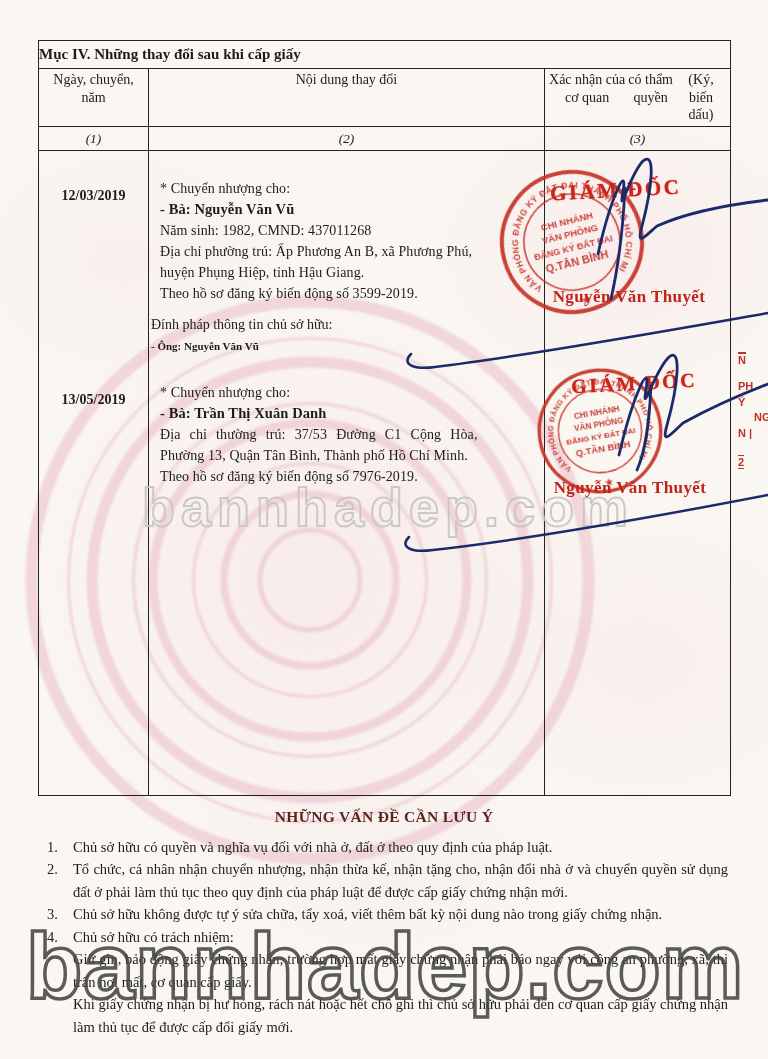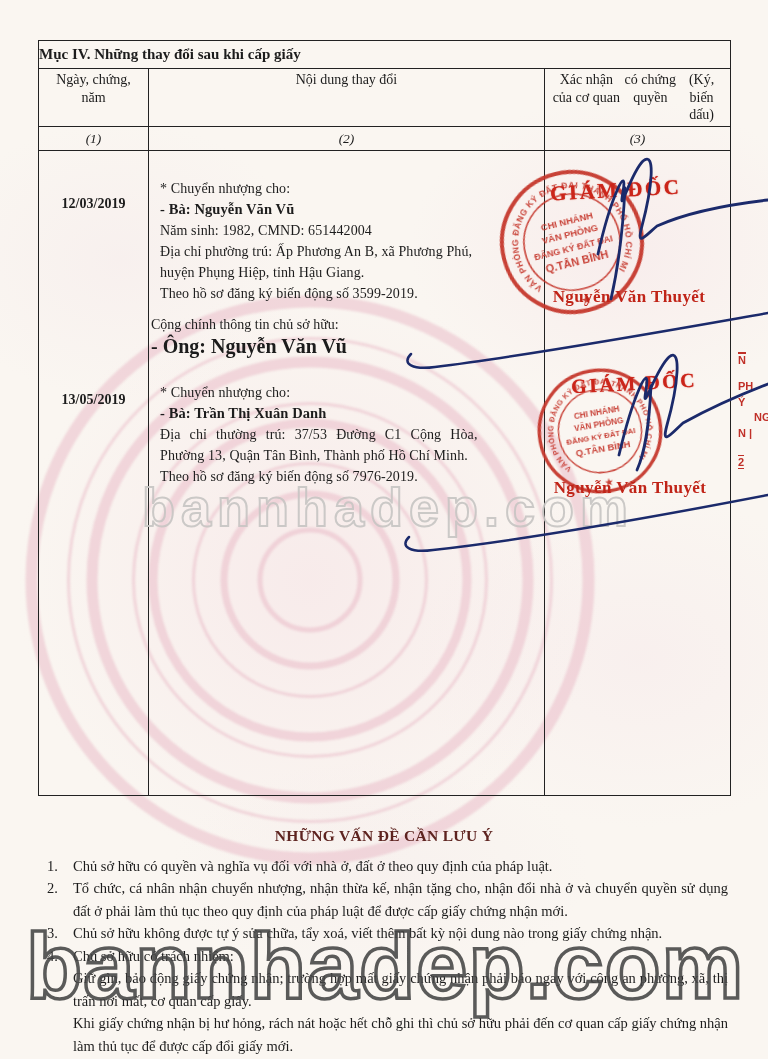--- a/index.html
+++ b/index.html
@@ -39,27 +39,27 @@
   .row-head .cell:last-child{border-right:none;}
   .row-idx{border-bottom:1.7px solid #222;height:23px;}
   .row-idx .cell{border-right:1.7px solid #222;text-align:center;
      font-style:italic;font-size:13.5px;line-height:23px;}
   .row-idx .cell:last-child{border-right:none;}
   .row-body{flex:1;}
   .row-body .bcell{border-right:1.7px solid #222;position:relative;}
   .row-body .bcell:last-child{border-right:none;}
 
   .date{position:absolute;width:100%;text-align:center;font-weight:bold;font-size:14px;}
-  .d1{top:37px;margin-top:8px;} .d2{top:241px;}
+  .d1{top:37px;} .d2{top:241px;}
 
   .entry{position:absolute;left:11px;right:14px;font-size:14px;line-height:21px;letter-spacing:.1px;}
   .e1{top:27px;} .e2{top:231px;}
   .entry .b{font-weight:bold;font-size:14.5px;}
   .correction{position:absolute;left:2px;right:6px;top:163px;font-size:14px;line-height:21.5px;}
-  .correction .b{font-weight:bold;font-size:20px;}
+  .correction .b{font-weight:bold;font-size:11px;}
   .ws{word-spacing:5.5px;}
 
   
   .stamp{position:absolute;z-index:4;filter:blur(.35px);opacity:.93;}
   .sc{fill:none;stroke:#c5352a;stroke-width:4;}
   .thin{stroke-width:1.6;}
   .rim{fill:#c5352a;font-size:8.6px;font-weight:bold;letter-spacing:.5px;
        font-family:"Liberation Sans",sans-serif;}
   .st{fill:#c5352a;text-anchor:middle;font-weight:bold;font-family:"Liberation Sans",sans-serif;}
   .s10{font-size:9.5px;} .s9{font-size:9px;} .s11{font-size:10.5px;} .s12{font-size:11px;}
@@ -82,21 +82,21 @@
 
   
   .wm{position:absolute;font-family:"Liberation Sans","DejaVu Sans",sans-serif;
       font-weight:bold;color:rgba(255,255,255,.03);white-space:nowrap;}
   .wm-mid{left:142px;top:476px;z-index:3;font-size:54px;letter-spacing:6px;
       -webkit-text-stroke:2px #c7c5c3;opacity:.9;}
   .wm-bottom{left:26px;top:914px;z-index:7;font-size:92px;letter-spacing:1px;
       -webkit-text-stroke:3.5px #454545;opacity:.88;}
 
   
-  .notes{position:absolute;left:38px;top:806px;width:692px;z-index:2;font-size:14.5px;line-height:22.5px;margin-top:19px;}
+  .notes{position:absolute;left:38px;top:806px;width:692px;z-index:2;font-size:14.5px;line-height:22.5px;}
   .notes-title{text-align:center;font-weight:bold;font-size:15.5px;color:#5e2420;
       letter-spacing:.3px;margin-bottom:7px;}
   .note-item{display:flex;}
   .note-num{width:26px;padding-left:9px;flex:none;}
   .note-text{flex:1;text-align:justify;padding-right:2px;}
   .note-sub{margin-left:35px;text-align:justify;padding-right:2px;}
 </style>
 </head>
 <body>
 
@@ -110,52 +110,52 @@
   <div class="ring" style="width:305px;height:305px;border-width:9px;"></div>
   <div class="ring" style="width:230px;height:230px;"></div>
   <div class="ring" style="width:165px;height:165px;border-width:7px;"></div>
   <div class="ring" style="width:95px;height:95px;border-width:5px;"></div>
 </div>
 
 <div class="doc-table">
   <div class="row-title">Mục IV. Những thay đổi sau khi cấp giấy</div>
 
   <div class="row-head grid3">
-    <div class="cell">Ngày, chứng, năm</div>
+    <div class="cell">Ngày, chuyển, năm</div>
     <div class="cell">Nội dung thay đổi</div>
     <div class="cell">
       <div>Xác nhận của cơ quan</div>
-      <div>có chứng quyền</div>
+      <div>có thẩm quyền</div>
       <div>(Ký, biến dấu)</div>
     </div>
   </div>
 
   <div class="row-idx grid3">
     <div class="cell">(1)</div>
     <div class="cell">(2)</div>
     <div class="cell">(3)</div>
   </div>
 
   <div class="row-body grid3">
     <div class="bcell">
       <div class="date d1">12/03/2019</div>
       <div class="date d2">13/05/2019</div>
     </div>
 
     <div class="bcell">
       <div class="entry e1">
         <div>* Chuyển nhượng cho:</div>
         <div class="b">- Bà: Nguyễn Văn Vũ</div>
-        <div>Năm sinh: 1982, CMND: 651442004</div>
+        <div>Năm sinh: 1982, CMND: 437011268</div>
         <div>Địa chỉ phường trú: Ấp Phương An B, xã Phương Phú,</div>
         <div>huyện Phụng Hiệp, tỉnh Hậu Giang.</div>
         <div>Theo hồ sơ đăng ký biến động số 3599-2019.</div>
       </div>
       <div class="correction">
-        <div>Cộng chính thông tin chủ sở hữu:</div>
+        <div>Đính pháp thông tin chủ sở hữu:</div>
         <div class="b">- Ông: Nguyễn Văn Vũ</div>
       </div>
       <div class="entry e2">
         <div>* Chuyển nhượng cho:</div>
         <div class="b">- Bà: Trần Thị Xuân Danh</div>
         <div class="ws">Địa chỉ thường trú: 37/53 Đường C1 Cộng Hòa,</div>
         <div>Phường 13, Quận Tân Bình, Thành phố Hồ Chí Minh.</div>
         <div>Theo hồ sơ đăng ký biến động số 7976-2019.</div>
       </div>
     </div>

